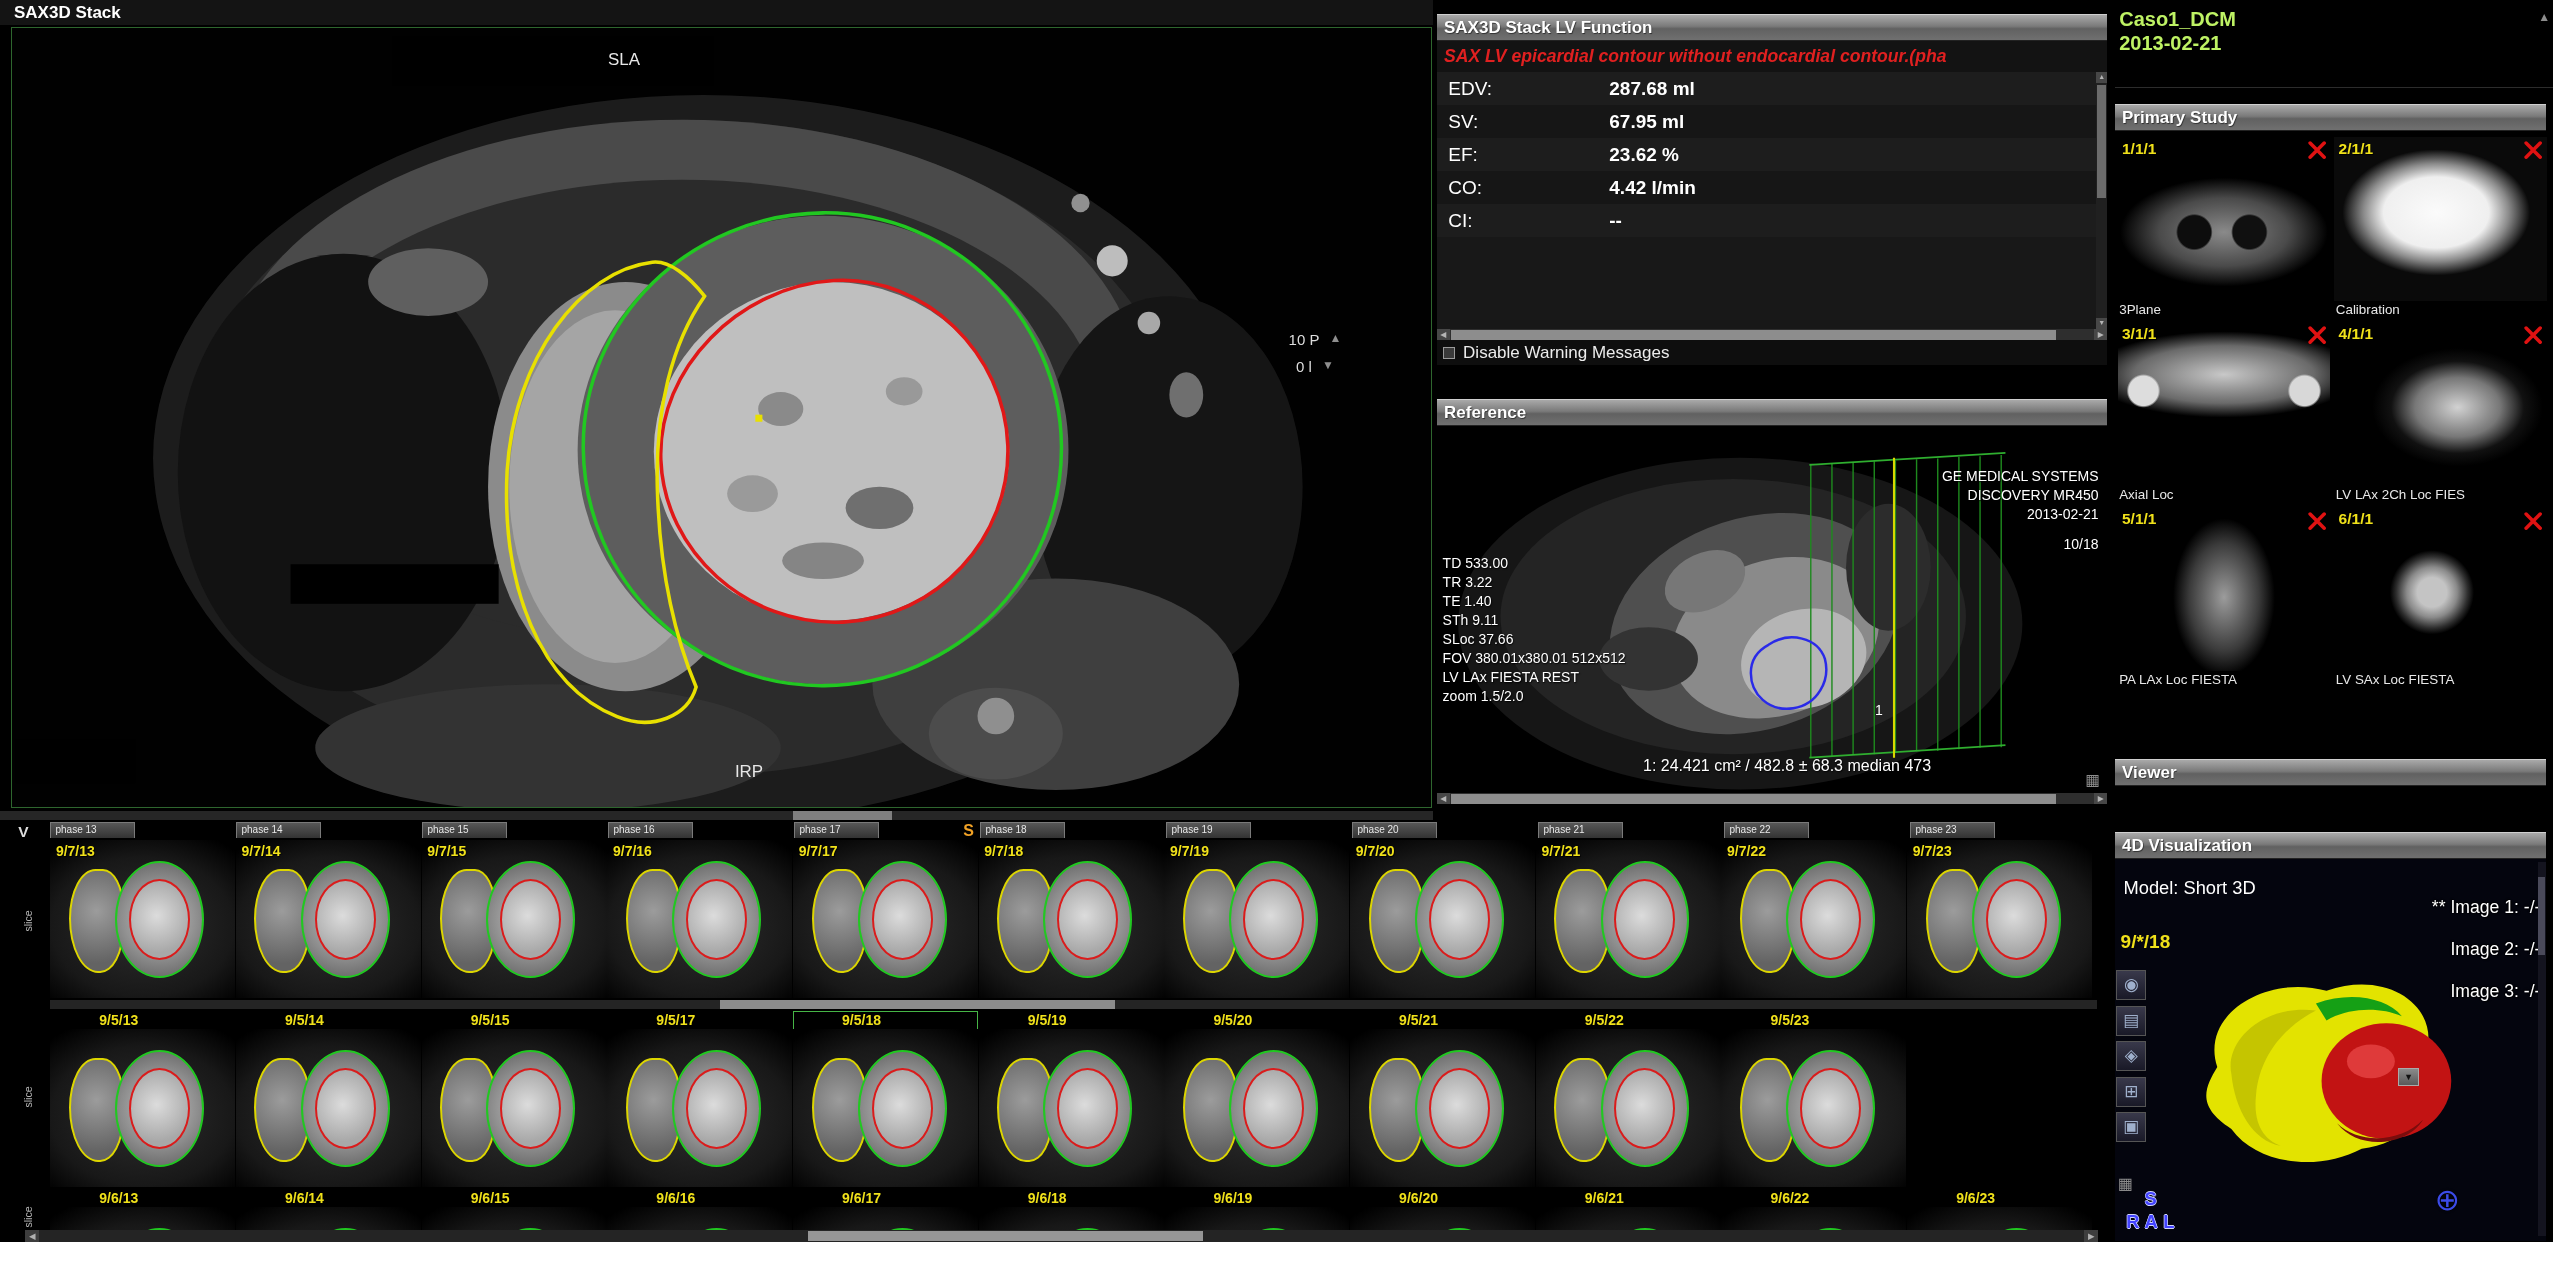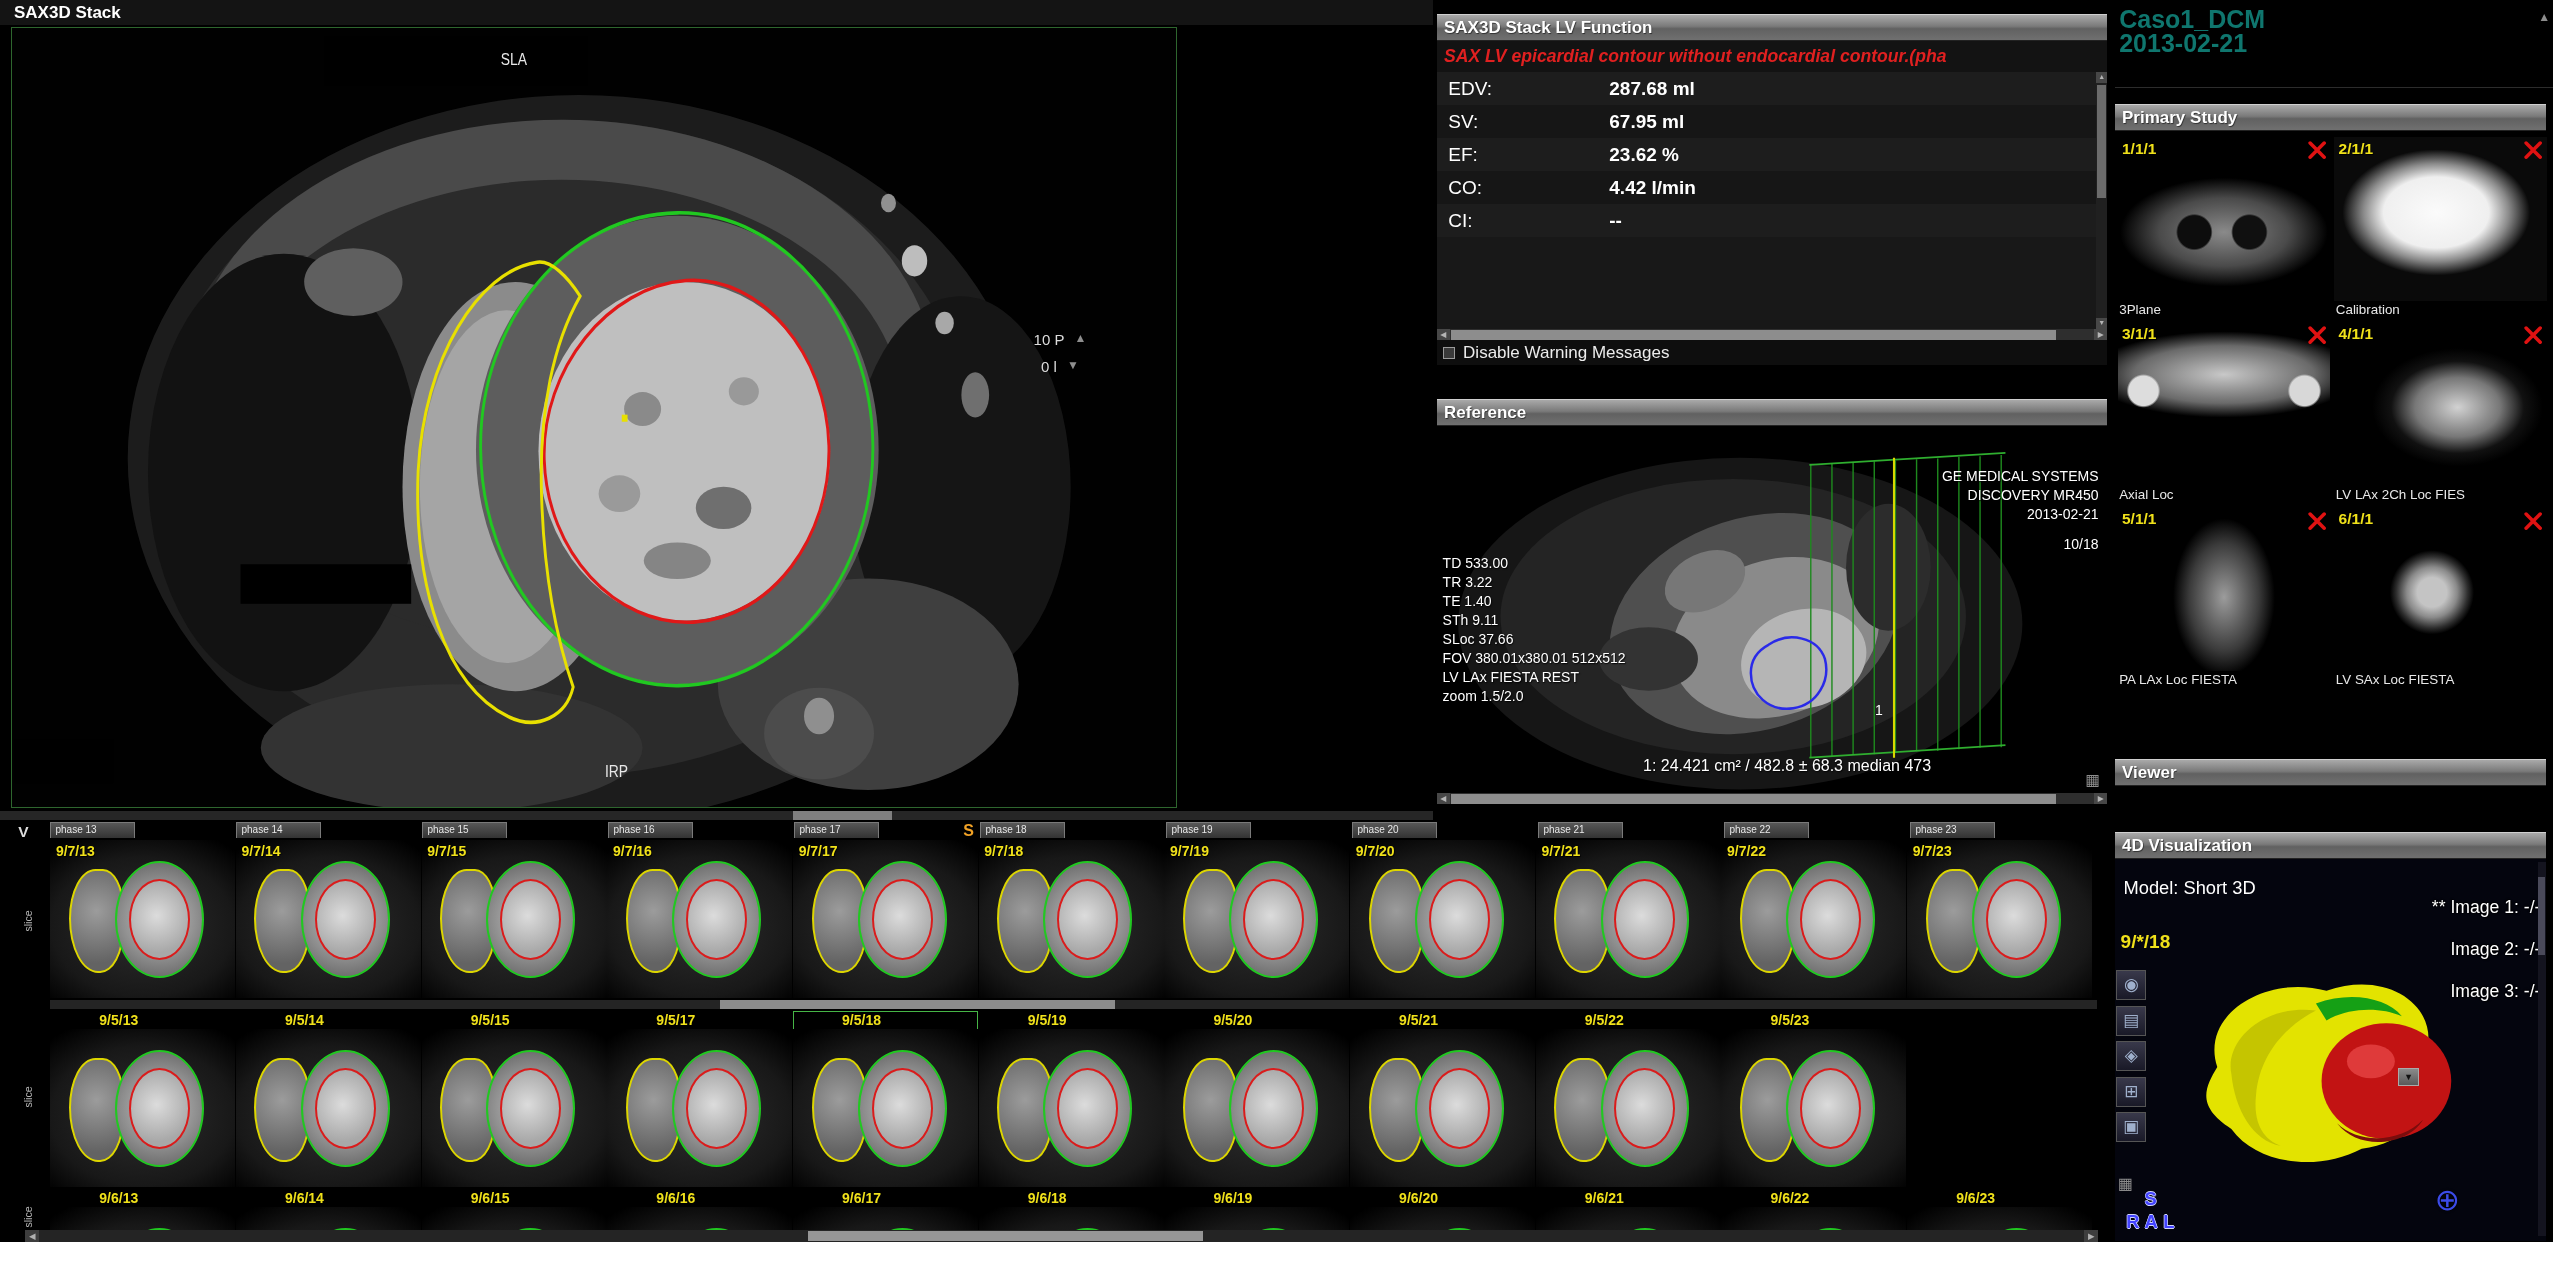--- a/index.html
+++ b/index.html
@@ -18,21 +18,21 @@
   .h-scroll .handle { position:absolute; left:14px; right:51px; top:0.7px; bottom:0.7px; background:#8d8d8d; }
   .v-scroll { position:absolute; right:0; top:0; width:10.6px; background:#202020; }
   .v-scroll .arrow { position:absolute; left:0; width:100%; height:10.6px; background:#474747; color:#b5b5b5;
     font-size:7px; line-height:10.6px; text-align:center; }
   .v-scroll .arrow.u { top:0; } .v-scroll .arrow.d { bottom:0; }
   .v-scroll .handle { position:absolute; left:0.7px; right:0.7px; top:12.7px; height:113px; background:#6b6b6b; }
 
   
   .mv-titlebar { position:absolute; left:0; top:0; width:1433px; height:25px; background:#141414; }
   .mv-title { color:#fff; font-weight:bold; font-size:17px; line-height:25px; padding-left:14px; }
-  .main-viewer { position:absolute; left:11.3px; top:27px; width:1166px; height:781px; background:#000;
+  .main-viewer { position:absolute; left:11.3px; top:27px; width:1421px; height:781px; background:#000;
     border:1.4px solid #2e662e; overflow:hidden; }
   .main-viewer svg { width:100%; height:100%; display:block; }
   .mv-scale { position:absolute; right:90px; top:303px; color:#ddd; font-size:15px; }
   .mv-scale-row { display:flex; gap:10px; justify-content:center; margin-bottom:10px; }
   .mv-scale-row .tri { color:#8e8e8e; font-size:12px; }
   .mv-scrollbar { position:absolute; left:0; top:811px; width:1433px; height:9.2px; background:#262626; }
   .mv-scrollbar .handle { position:absolute; left:793px; width:99px; height:100%; background:#7f7f7f; }
 
   
   .lv-panel { position:absolute; left:1437px; top:14px; width:670px; }
@@ -58,21 +58,21 @@
   .ref-scanner { position:absolute; right:8.5px; top:41px; color:#fff; font-size:14px; line-height:19px;
     text-align:right; text-shadow:0.7px 0.7px 1.4px #000; z-index:3; }
   .ref-scanner .phase-count { margin-top:11.3px; }
   .ref-measure { position:absolute; left:206px; top:331px; color:#fff; font-size:16px;
     text-shadow:0.7px 0.7px 1.4px #000; z-index:3; }
   .ref-roi-num { position:absolute; left:438px; top:276px; color:#fff; font-size:14px; z-index:3; }
   .ref-grid-icon { position:absolute; right:7px; bottom:4.2px; color:#8d8d8d; font-size:15.5px; z-index:3; }
 
   
   .sidebar { position:absolute; left:2115px; top:0; width:438px; height:1242px; background:#000; }
-  .sb-patient { height:88px; padding:7px 0 0 4.2px; color:#0f766e; font-weight:bold; font-size:25px;
+  .sb-patient { height:88px; padding:7px 0 0 4.2px; color:#bef264; font-weight:bold; font-size:20px;
     line-height:24px; border-bottom:0.7px solid #2c2c2c; }
   .sb-up { position:absolute; right:2.8px; top:10px; color:#8d8d8d; font-size:12px; }
   .sb-study-header { position:absolute; left:0; top:104px; width:431px; }
   .sb-grid { position:absolute; left:2.8px; top:137px; width:429px; display:grid;
     grid-template-columns:repeat(2, 1fr); gap:4.2px 4.2px; }
   .sb-img { position:relative; height:164px; overflow:hidden; background:#000; }
   .sb-id { position:absolute; left:4.2px; top:2.8px; color:#f0e11a; font-weight:bold; font-size:15.5px; z-index:2;
     text-shadow:0.7px 0.7px 0.7px #000; }
   .sb-x { position:absolute; right:4.2px; top:4.2px; z-index:2; }
   .sb-caption { color:#e8e8e8; font-size:13.4px; height:17px; line-height:17px; padding-left:1.4px;

